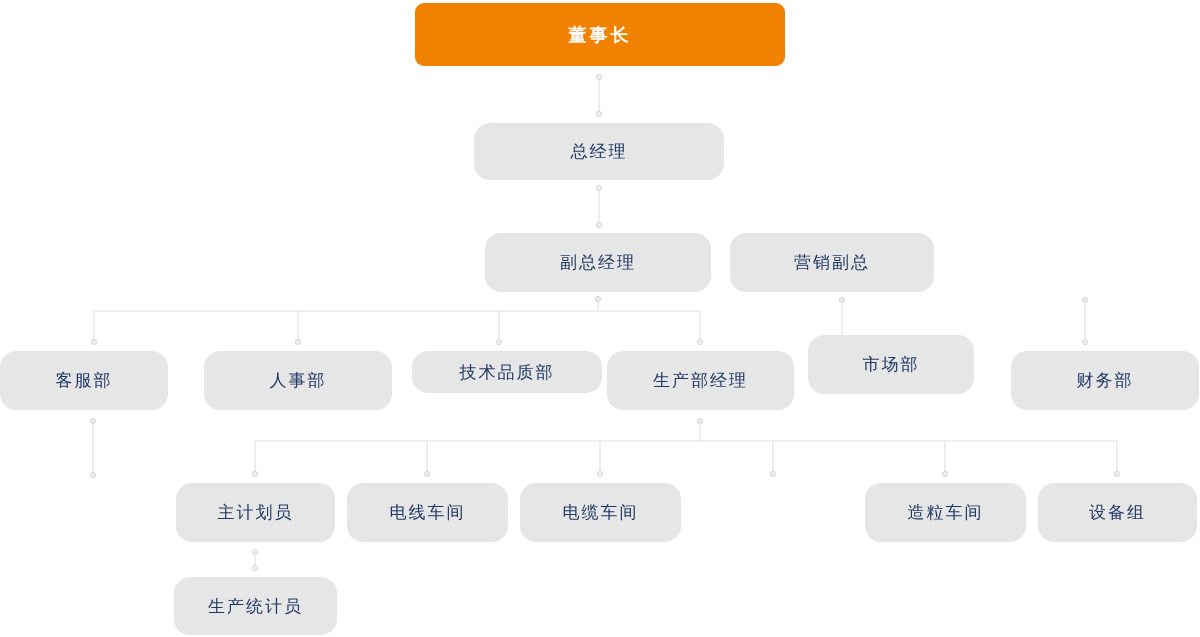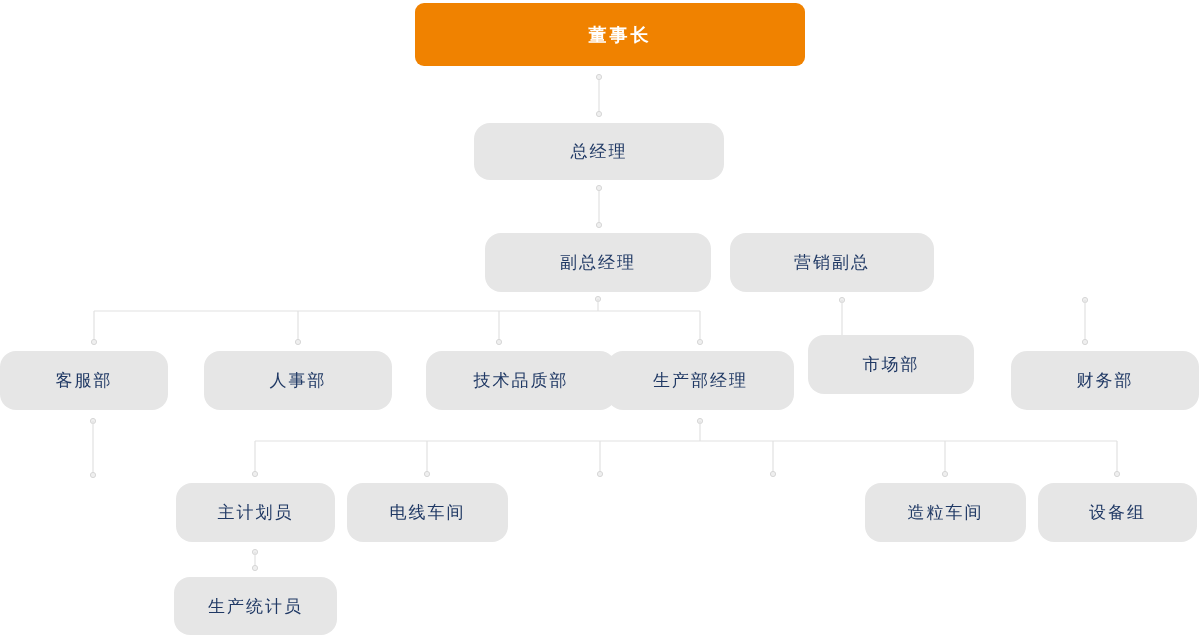--- a/index.html
+++ b/index.html
@@ -11,21 +11,21 @@
   .cline{stroke:var(--line,#e1e1e1);stroke-width:1.2;fill:none;}
   .dot{fill:var(--dot-fill,#efefef);stroke:var(--dot-stroke,#d7d7d7);stroke-width:1;}
   .node{
     position:absolute;display:flex;align-items:center;justify-content:center;
     background:var(--node-bg,#e6e6e6);border-radius:16px;
     color:var(--node-text,#1f3864);font-size:17px;letter-spacing:2px;
     white-space:nowrap;cursor:pointer;
   }
   .node.root{
     background:var(--root-bg,#f08200);color:var(--root-text,#ffffff);
-    font-weight:700;font-size:18px;letter-spacing:3px;border-radius:9px;padding-left:20px;
+    font-weight:700;font-size:18px;letter-spacing:3px;border-radius:9px;
   }
 </style>
 </head>
 <body>
 
 <div class="stage">
 
   <svg class="wires" viewBox="0 0 1200 637" xmlns="http://www.w3.org/2000/svg" aria-hidden="true">
 
     <path class="cline" d="M599 77 V114"></path>
@@ -83,25 +83,26 @@
 
   <div class="node root" style="left:415px;top:3px;width:370px;height:63px">董事长</div>
 
   <div class="node" style="left:474px;top:123px;width:250px;height:57px">总经理</div>
 
   <div class="node" style="left:485px;top:233px;width:226px;height:59px">副总经理</div>
   <div class="node" style="left:730px;top:233px;width:204px;height:59px">营销副总</div>
 
   <div class="node" style="left:0px;top:351px;width:168px;height:59px">客服部</div>
   <div class="node" style="left:204px;top:351px;width:188px;height:59px">人事部</div>
-  <div class="node" style="left:426px;top:351px;width:190px;height:59px">技术品质部</div>
+  <div class="node" style="left:412px;top:351px;width:190px;height:42px">技术品质部</div>
   <div class="node" style="left:607px;top:351px;width:187px;height:59px">生产部经理</div>
   <div class="node" style="left:808px;top:335px;width:166px;height:59px">市场部</div>
   <div class="node" style="left:1011px;top:351px;width:188px;height:59px">财务部</div>
 
   <div class="node" style="left:176px;top:483px;width:159px;height:59px">主计划员</div>
   <div class="node" style="left:347px;top:483px;width:161px;height:59px">电线车间</div>
+  <div class="node" style="left:520px;top:483px;width:161px;height:59px">电缆车间</div>
   <div class="node" style="left:865px;top:483px;width:161px;height:59px">造粒车间</div>
   <div class="node" style="left:1038px;top:483px;width:159px;height:59px">设备组</div>
 
   <div class="node" style="left:174px;top:577px;width:163px;height:58px">生产统计员</div>
 
 </div>
 
 </body></html>

